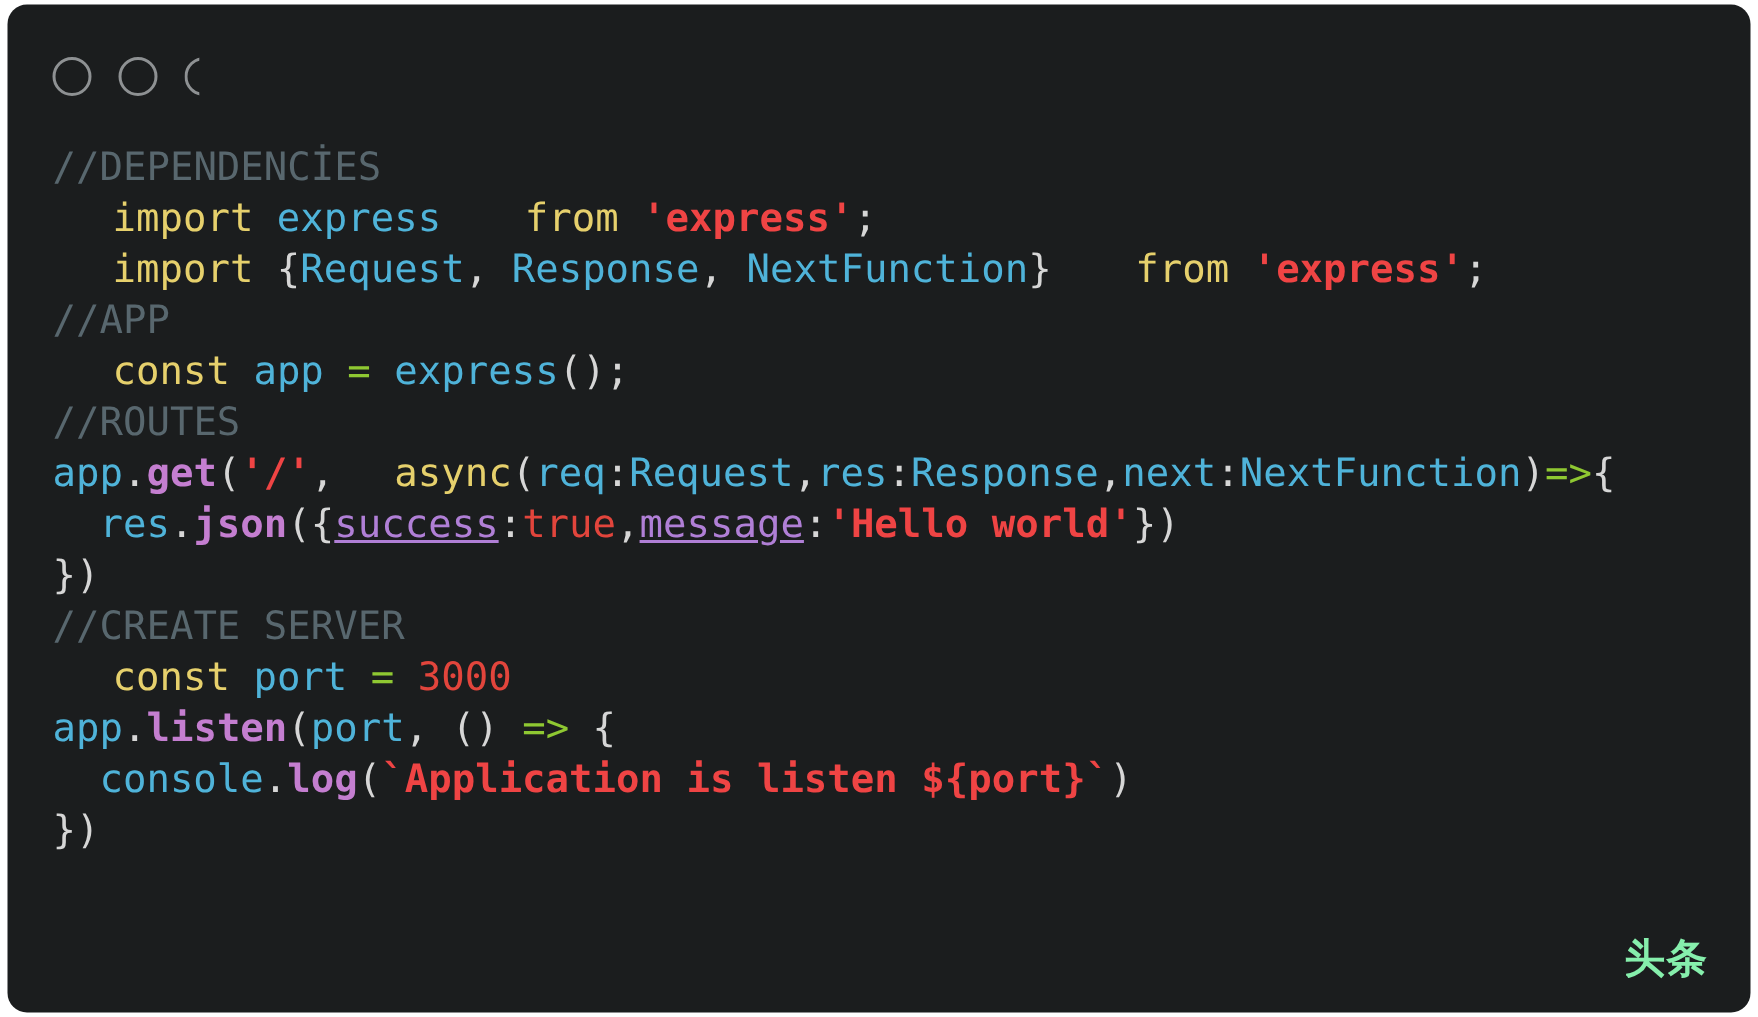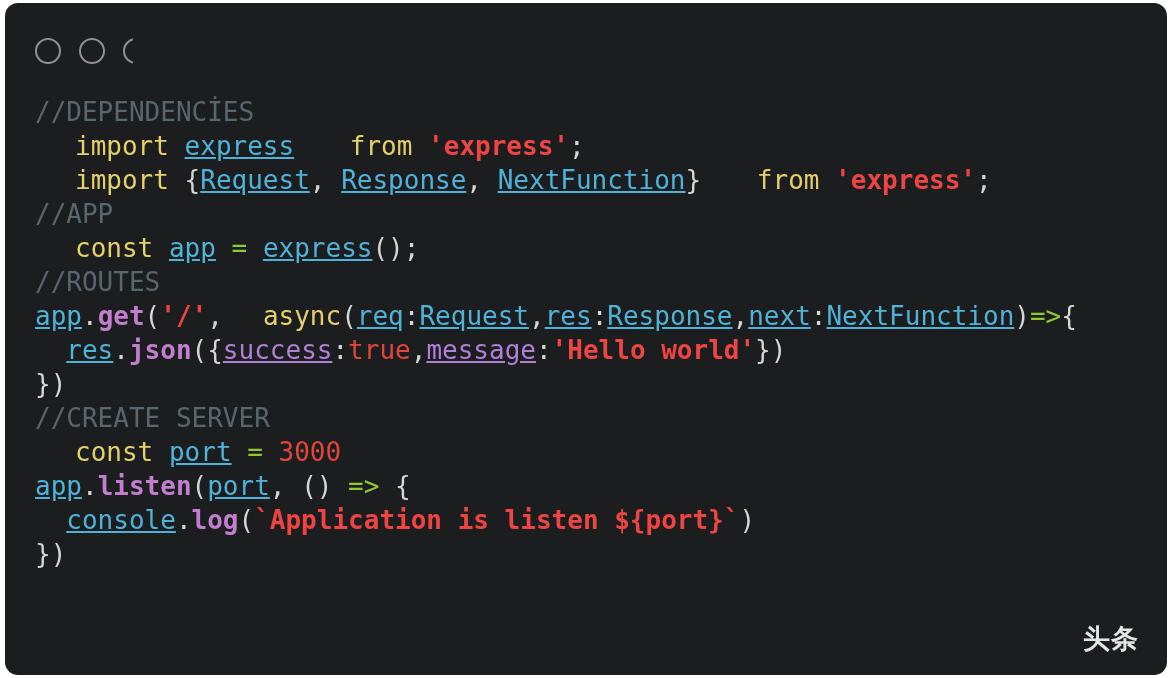--- a/index.html
+++ b/index.html
@@ -71,21 +71,21 @@
   }
   .code-line {
     height: 34px;
     white-space: pre;
   }
   .indent { display: inline-block; width: 2ch; }
 
   
   .t-comment  { color: #58676e; }
   .t-keyword  { color: #e6d06c; margin-left: 40px; }
-  .t-ident    { color: #4fb3d9; text-decoration: underline; }
+  .t-ident    { color: #4fb3d9; }
   .t-string   { color: #4fc1e0; }
   .t-punct    { color: #d6d6d6; }
   .t-operator { color: #8fc832; }
   .t-method   { color: #c47ed0; font-weight: bold; }
   .t-prop     { color: #b07fd6; text-decoration: underline; }
   .t-number   { color: #e2453c; }
   .t-bool     { color: #e2453c; }
 
   
   #watermark {
@@ -115,17 +115,17 @@
 <div id="editor-window" style="background: rgb(27, 29, 30); border-radius: 13px;">
 
   <div id="titlebar">
     <span class="dot"></span>
     <span class="dot"></span>
     <span class="dot clipped"></span>
   </div>
 
   <div id="code-area" style="font-size: 26px; line-height: 34px;"><div class="code-line"><span class="t-comment">//DEPENDENCİES</span></div><div class="code-line"><span class="t-keyword">import</span><span class="t-punct"> </span><span class="t-ident">express</span><span class="t-punct"> </span><span class="t-keyword">from</span><span class="t-punct"> </span><span class="t-string">'express'</span><span class="t-punct">;</span></div><div class="code-line"><span class="t-keyword">import</span><span class="t-punct"> </span><span class="t-punct">{</span><span class="t-ident">Request</span><span class="t-punct">, </span><span class="t-ident">Response</span><span class="t-punct">, </span><span class="t-ident">NextFunction</span><span class="t-punct">}</span><span class="t-punct"> </span><span class="t-keyword">from</span><span class="t-punct"> </span><span class="t-string">'express'</span><span class="t-punct">;</span></div><div class="code-line"><span class="t-comment">//APP</span></div><div class="code-line"><span class="t-keyword">const</span><span class="t-punct"> </span><span class="t-ident">app</span><span class="t-punct"> </span><span class="t-operator">=</span><span class="t-punct"> </span><span class="t-ident">express</span><span class="t-punct">();</span></div><div class="code-line"><span class="t-comment">//ROUTES</span></div><div class="code-line"><span class="t-ident">app</span><span class="t-punct">.</span><span class="t-method">get</span><span class="t-punct">(</span><span class="t-string">'/'</span><span class="t-punct">,</span><span class="t-keyword">async</span><span class="t-punct">(</span><span class="t-ident">req</span><span class="t-punct">:</span><span class="t-ident">Request</span><span class="t-punct">,</span><span class="t-ident">res</span><span class="t-punct">:</span><span class="t-ident">Response</span><span class="t-punct">,</span><span class="t-ident">next</span><span class="t-punct">:</span><span class="t-ident">NextFunction</span><span class="t-punct">)</span><span class="t-operator">=&gt;</span><span class="t-punct">{</span></div><div class="code-line"><span class="indent">  </span><span class="t-ident">res</span><span class="t-punct">.</span><span class="t-method">json</span><span class="t-punct">({</span><span class="t-prop">success</span><span class="t-punct">:</span><span class="t-bool">true</span><span class="t-punct">,</span><span class="t-prop">message</span><span class="t-punct">:</span><span class="t-string">'Hello world'</span><span class="t-punct">})</span></div><div class="code-line"><span class="t-punct">})</span></div><div class="code-line"><span class="t-comment">//CREATE SERVER</span></div><div class="code-line"><span class="t-keyword">const</span><span class="t-punct"> </span><span class="t-ident">port</span><span class="t-punct"> </span><span class="t-operator">=</span><span class="t-punct"> </span><span class="t-number">3000</span></div><div class="code-line"><span class="t-ident">app</span><span class="t-punct">.</span><span class="t-method">listen</span><span class="t-punct">(</span><span class="t-ident">port</span><span class="t-punct">, () </span><span class="t-operator">=&gt;</span><span class="t-punct"> {</span></div><div class="code-line"><span class="indent">  </span><span class="t-ident">console</span><span class="t-punct">.</span><span class="t-method">log</span><span class="t-punct">(</span><span class="t-string">`Application is listen ${port}`</span><span class="t-punct">)</span></div><div class="code-line"><span class="t-punct">})</span></div></div>
 
-  <div id="watermark" style="color: #e5e5e5; gap: 44px;">
+  <div id="watermark" style="color: #86efac; gap: 44px;">
     <span class="wm-brand">头条</span>
   </div>
 
 </div>
 
 </body></html>

